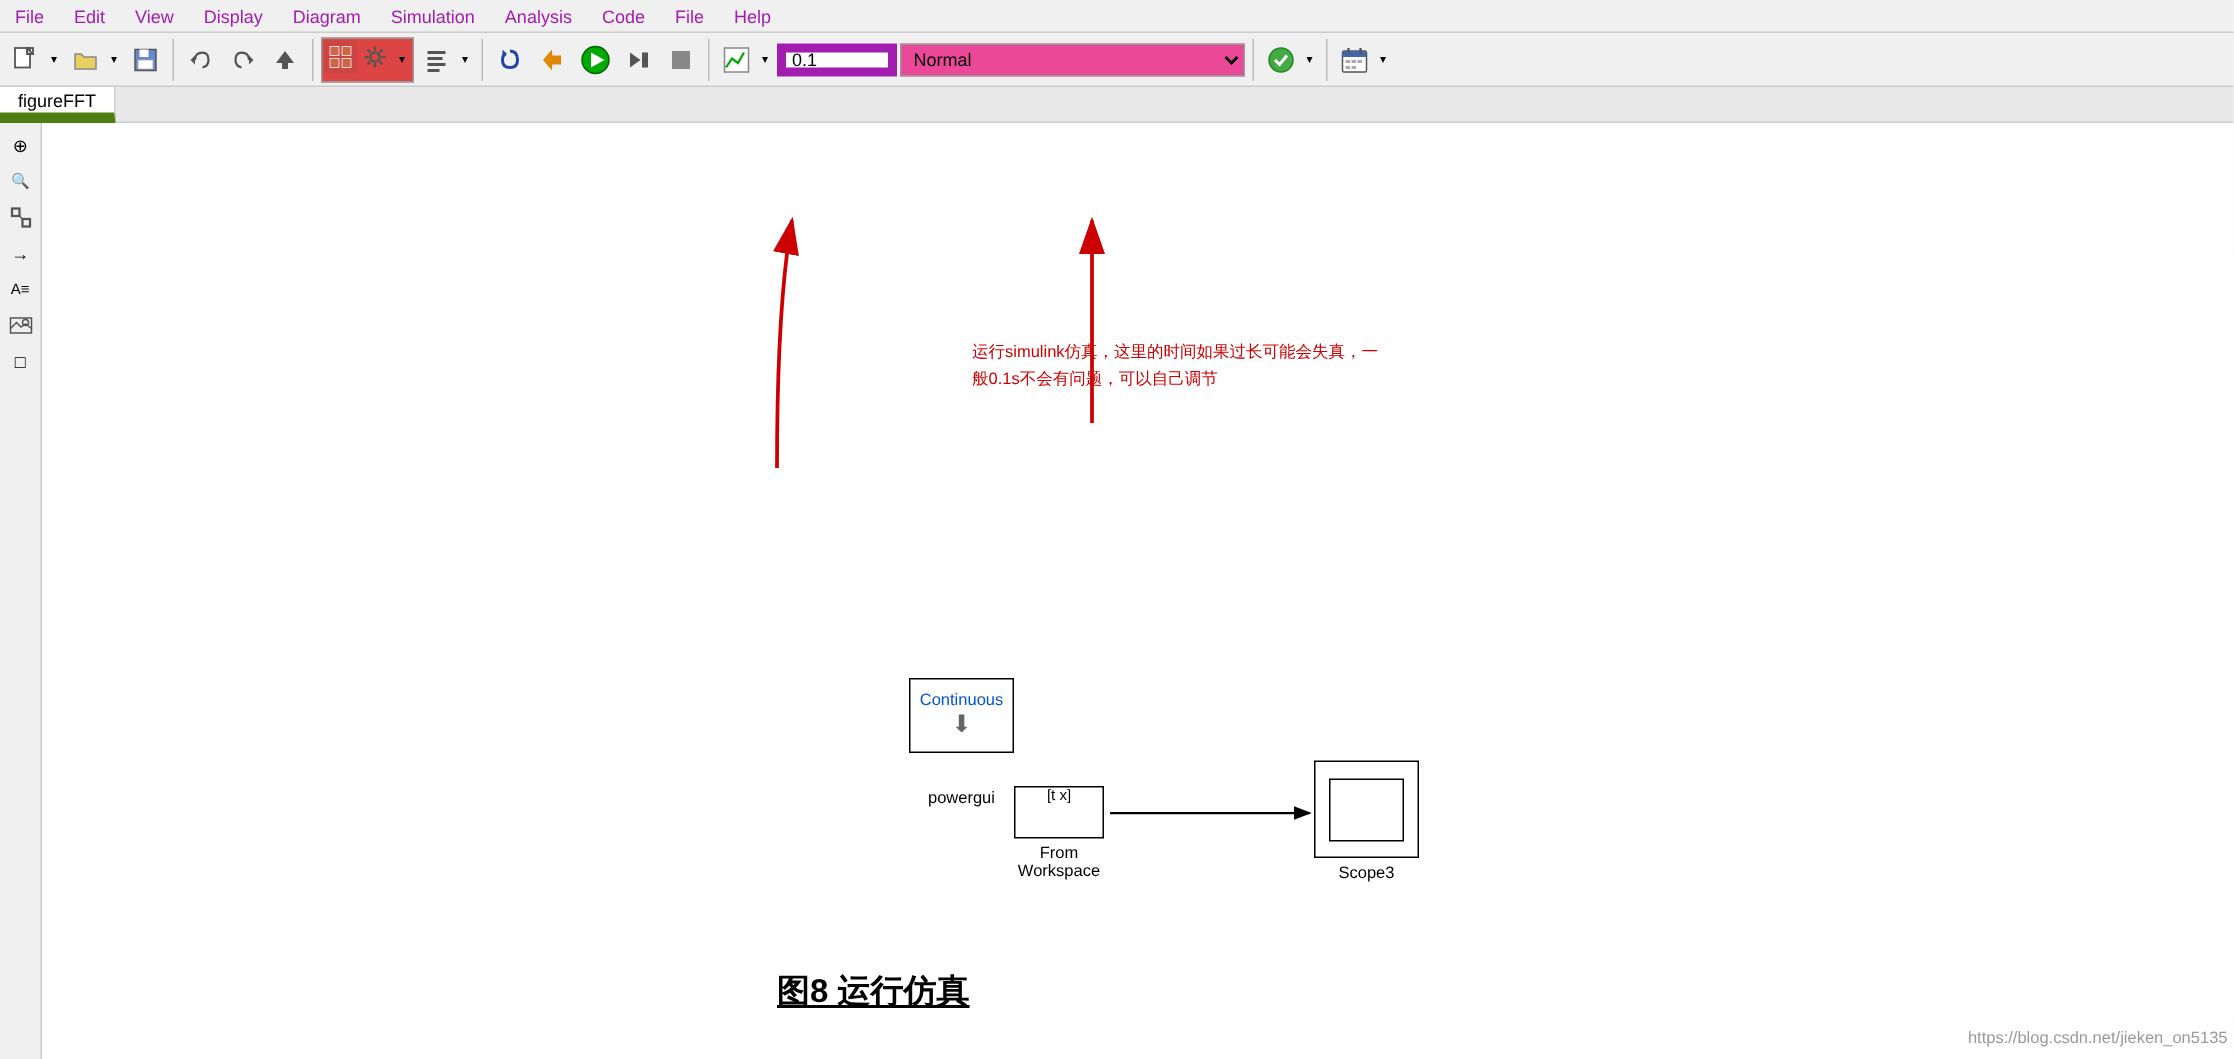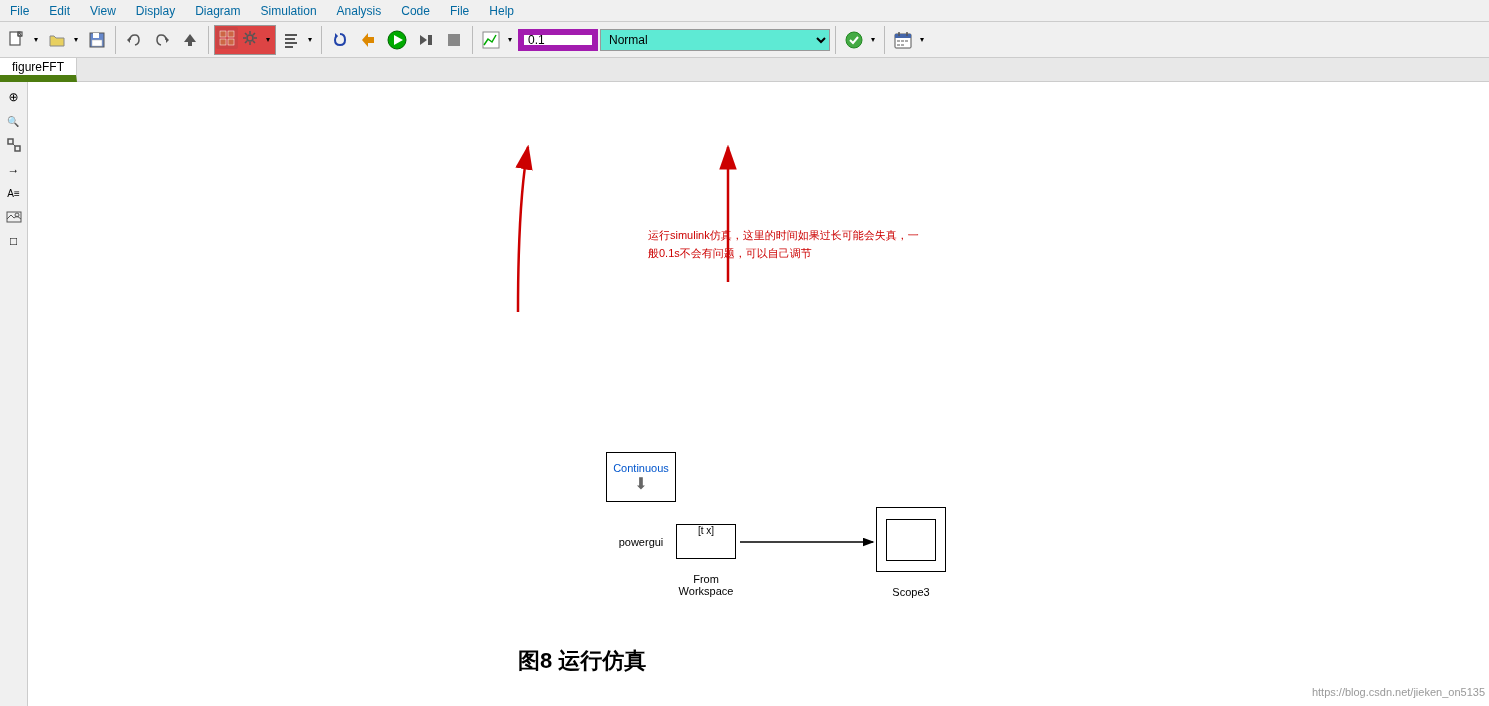--- a/index.html
+++ b/index.html
@@ -19,21 +19,21 @@
       display: flex;
       align-items: center;
       height: 22px;
       padding: 0 4px;
       gap: 8px;
     }
     .menu-item {
       cursor: pointer;
       padding: 2px 6px;
       font-size: 12px;
-      color: #0369a1;
+      color: #a21caf;
     }
 
     
     .toolbar {
       background: #f0f0f0;
       border-bottom: 1px solid #ccc;
       display: flex;
       align-items: center;
       height: 36px;
       padding: 2px 4px;
@@ -82,21 +82,21 @@
       font-size: 12px;
       background: white;
     }
 
     .solver-select {
       width: 230px;
       height: 22px;
       border: 1px solid #999;
       padding: 0 4px;
       font-size: 12px;
-      background: #5eead4;
+      background: #ec4899;
     }
 
     
     .tab-bar {
       background: #e8e8e8;
       border-bottom: 1px solid #ccc;
       display: flex;
       align-items: center;
       height: 24px;
       padding: 0;
@@ -178,21 +178,21 @@
     .block-container {
       position: absolute;
       display: flex;
       flex-direction: column;
       align-items: center;
     }
     .block-label {
       font-size: 11px;
       color: #000;
       text-align: center;
-      margin-top: 14px;
+      margin-top: 4px;
     }
 
     .powergui-block {
       width: 70px;
       height: 50px;
       border: 1px solid #000;
       background: white;
       display: flex;
       flex-direction: column;
       align-items: center;
@@ -230,20 +230,21 @@
     }
 
     
     .figure-title {
       position: absolute;
       bottom: 30px;
       left: 490px;
       font-size: 22px;
       font-weight: bold;
       color: #000;
+      text-decoration: underline;
     }
 
     
     .watermark {
       position: absolute;
       bottom: 8px;
       right: 4px;
       font-size: 11px;
       color: #999;
     }

